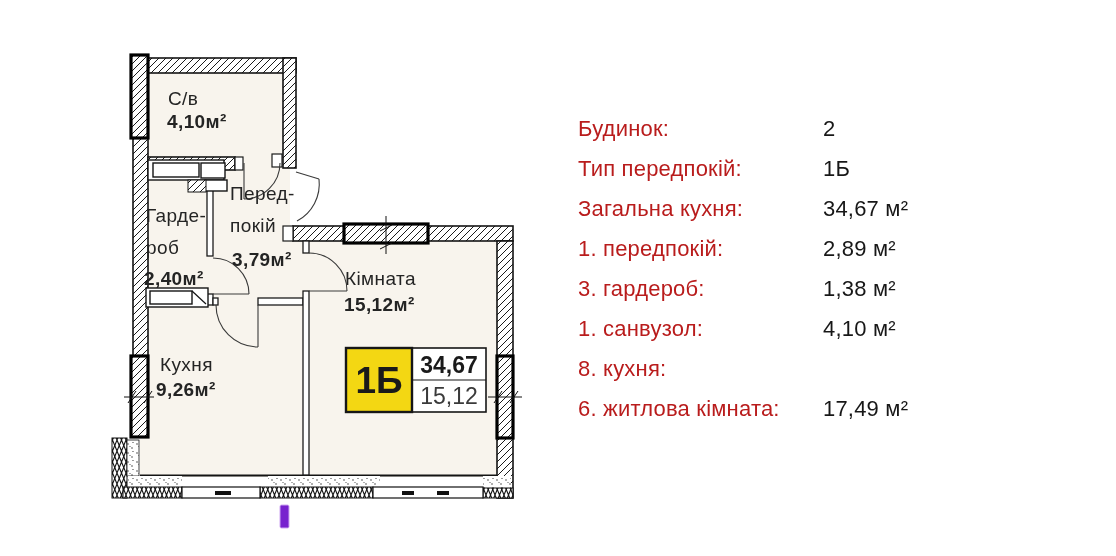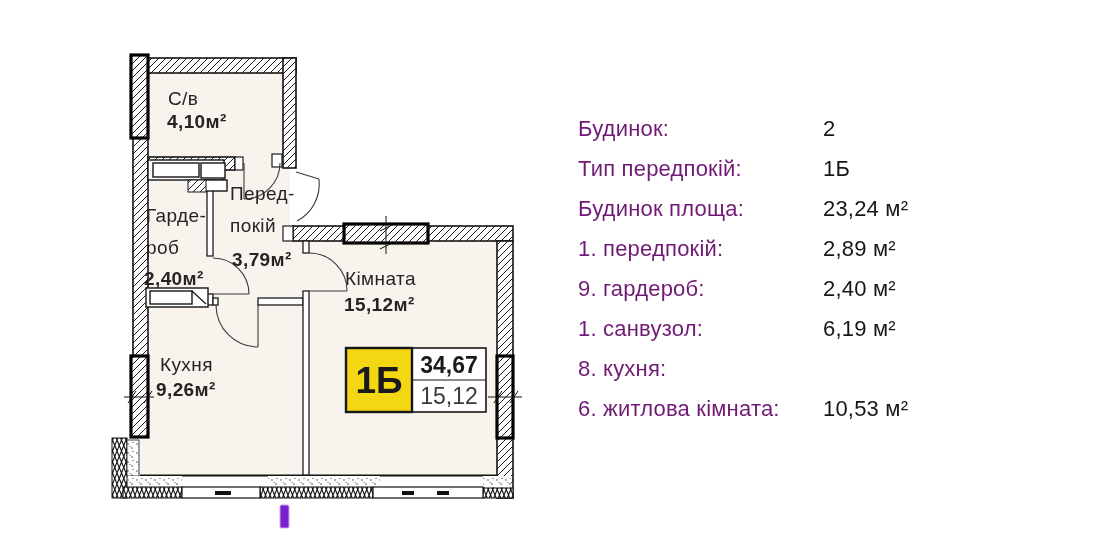--- a/index.html
+++ b/index.html
@@ -11,21 +11,21 @@
   .plan-svg{position:absolute;left:0;top:0;}
   
   .room-name{font-family:"Liberation Sans",sans-serif;font-size:19px;font-weight:500;fill:#242424;letter-spacing:.4px;}
   .room-area{font-family:"Liberation Sans",sans-serif;font-size:19px;font-weight:700;fill:#242424;letter-spacing:.4px;}
   .badge-type{font-family:"Liberation Sans",sans-serif;font-size:37px;font-weight:600;fill:#1a1a1a;}
   .badge-total{font-family:"Liberation Sans",sans-serif;font-size:23px;font-weight:700;fill:#1a1a1a;}
   .badge-living{font-family:"Liberation Sans",sans-serif;font-size:23px;font-weight:400;fill:#3a3a3a;}
   
   .info{position:absolute;left:578px;top:109px;width:520px;}
   .info-row{position:relative;height:40px;line-height:40px;font-size:22px;}
-  .info-label{font-weight:500;color:#701a75;letter-spacing:.2px;}
+  .info-label{font-weight:500;color:#b91c1c;letter-spacing:.2px;}
   .info-value{position:absolute;left:245px;top:0;font-weight:500;color:#171717;letter-spacing:.2px;}
   .wall{fill:url(#hatch);stroke:#141414;stroke-width:1.6;}
   .winframe{fill:url(#hatch);stroke:#000;stroke-width:3.2;}
   .thinwall{fill:#ffffff;stroke:#1c1c1c;stroke-width:1.3;}
   .jamb{fill:#ffffff;stroke:#1c1c1c;stroke-width:1.2;}
   .fixture{fill:#ffffff;stroke:#141414;stroke-width:1.4;}
   .arc{fill:none;stroke:#3a3a3a;stroke-width:1.1;}
   .tick{stroke:#111;stroke-width:1;}
   .glazing{fill:#fff;stroke:#111;stroke-width:1.2;}
 </style>
@@ -168,21 +168,21 @@
       <text class="badge-total" x="449" y="373" text-anchor="middle">34,67</text>
       <text class="badge-living" x="449" y="404" text-anchor="middle">15,12</text>
     </g>
 
     <rect x="280" y="505" width="9" height="23" rx="1.5" fill="#7722CE" stroke="#CFA7F2" stroke-width="1"></rect>
   </svg>
 
   <div class="info">
     <div class="info-row"><span class="info-label">Будинок:</span><span class="info-value">2</span></div>
     <div class="info-row"><span class="info-label">Тип передпокій:</span><span class="info-value">1Б</span></div>
-    <div class="info-row"><span class="info-label">Будинок площа:</span><span class="info-value">23,24 м²</span></div>
+    <div class="info-row"><span class="info-label">Загальна кухня:</span><span class="info-value">34,67 м²</span></div>
     <div class="info-row"><span class="info-label">1. передпокій:</span><span class="info-value">2,89 м²</span></div>
-    <div class="info-row"><span class="info-label">9. гардероб:</span><span class="info-value">2,40 м²</span></div>
-    <div class="info-row"><span class="info-label">1. санвузол:</span><span class="info-value">6,19 м²</span></div>
+    <div class="info-row"><span class="info-label">3. гардероб:</span><span class="info-value">1,38 м²</span></div>
+    <div class="info-row"><span class="info-label">1. санвузол:</span><span class="info-value">4,10 м²</span></div>
     <div class="info-row"><span class="info-label">8. кухня:</span></div>
-    <div class="info-row"><span class="info-label">6. житлова кімната:</span><span class="info-value">10,53 м²</span></div>
+    <div class="info-row"><span class="info-label">6. житлова кімната:</span><span class="info-value">17,49 м²</span></div>
   </div>
 
 </div>
 
 </body></html>

